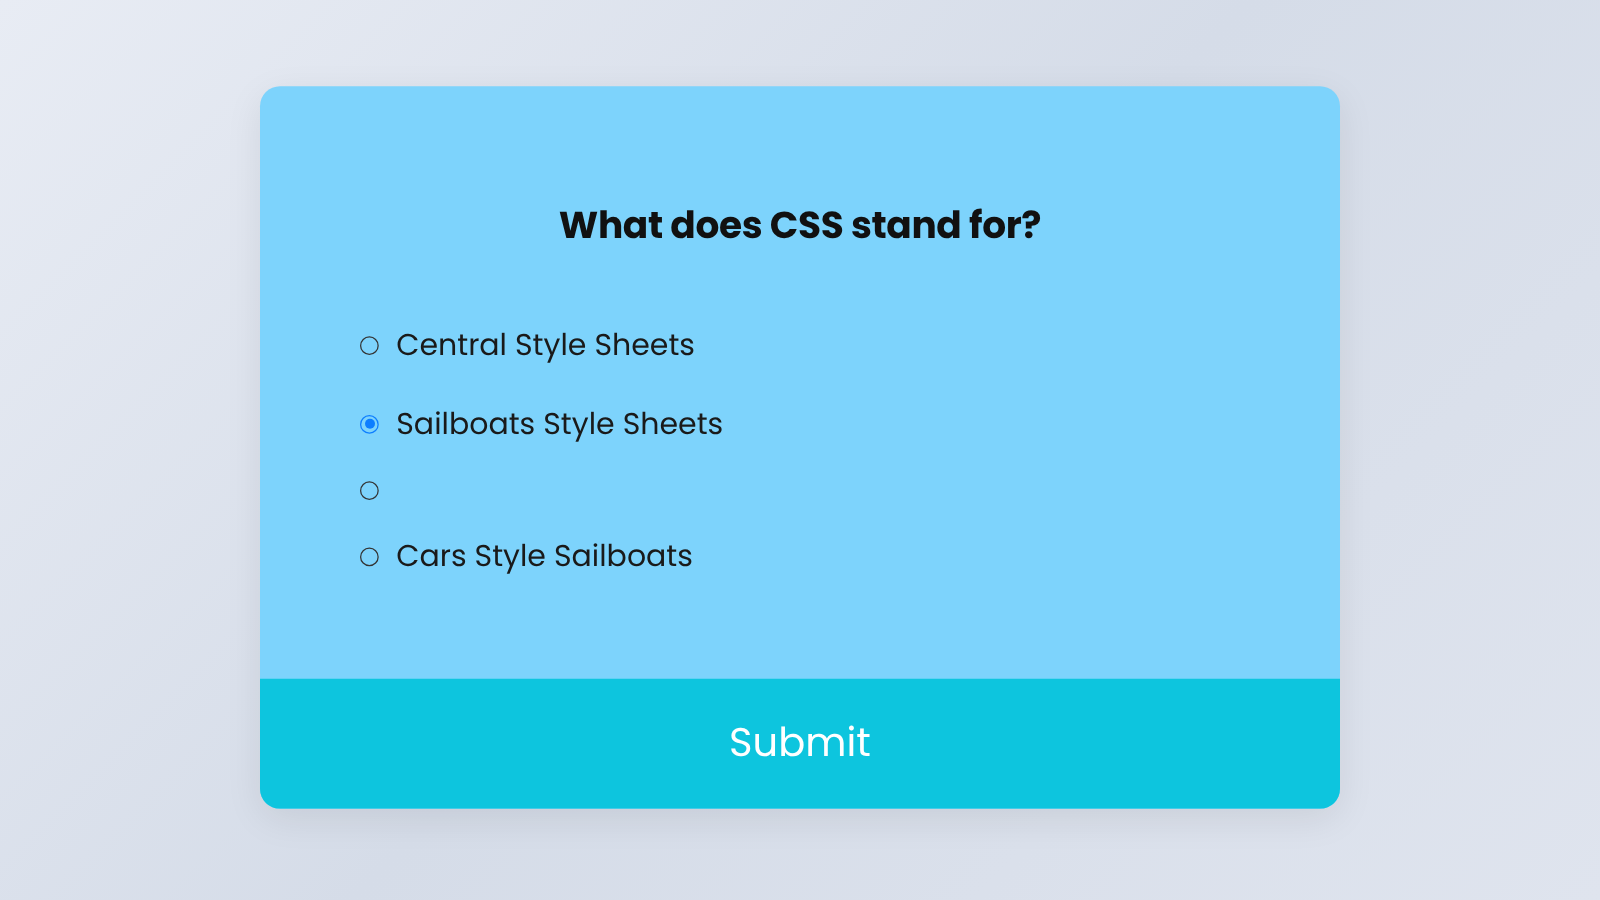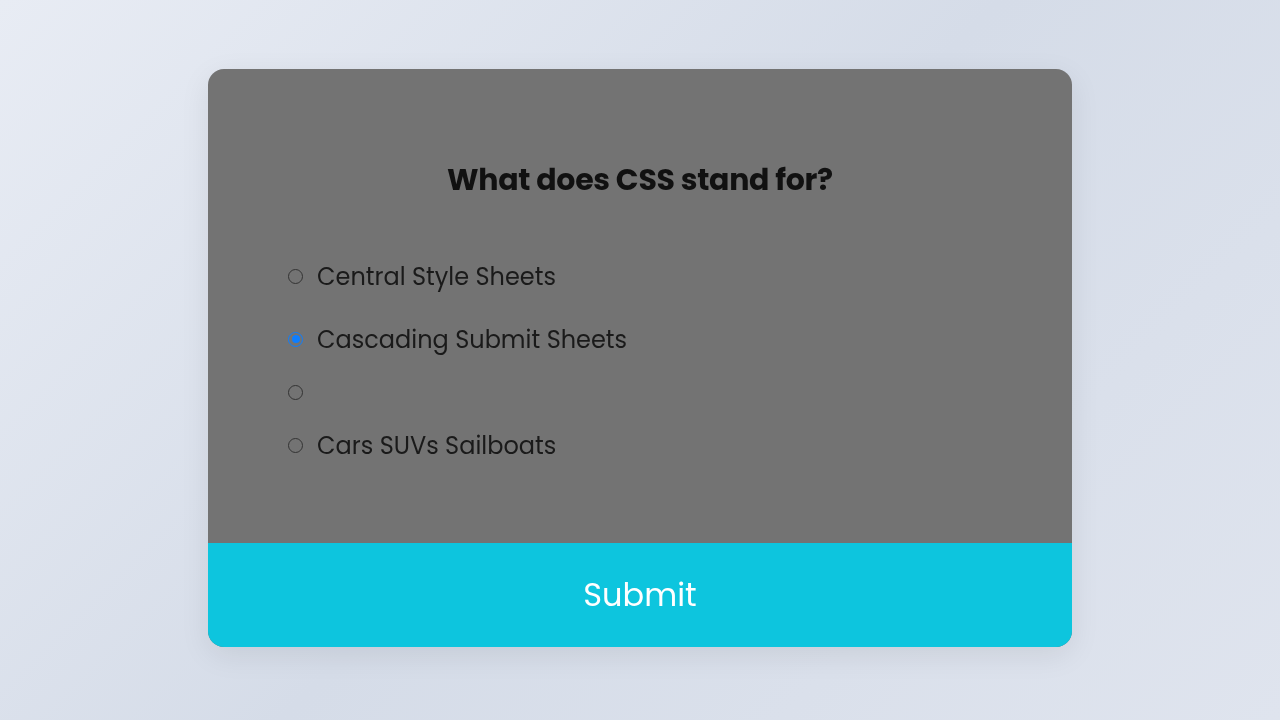--- a/index.html
+++ b/index.html
@@ -12,21 +12,21 @@
       height: 720px;
       background: linear-gradient(135deg, #e8ecf4 0%, #d5dce8 50%, #dfe4ee 100%);
       font-family: 'Poppins', 'Segoe UI', -apple-system, sans-serif;
       display: flex;
       align-items: center;
       justify-content: center;
       overflow: hidden;
     }
     .quiz-card {
       width: 864px;
-      background: #737373;
+      background: #7dd3fc;
       border-radius: 16px;
       box-shadow: 0 8px 30px rgba(0,0,0,0.08);
       overflow: hidden;
       margin-top: -5px;
     }
     .quiz-content {
       padding: 88px 80px 80px 80px;
     }
     .question {
       font-size: 30px;
@@ -88,25 +88,25 @@
 <div class="quiz-card">
   <div class="quiz-content">
     <h2 class="question">What does CSS stand for?</h2>
     <div class="options">
       <label class="option">
         <span class="radio"></span>
         <span>Central Style Sheets</span>
       </label>
       <label class="option">
         <span class="radio selected"></span>
-        <span>Cascading Submit Sheets</span>
+        <span>Sailboats Style Sheets</span>
       </label>
       <label class="option">
         <span class="radio"></span>
       </label>
       <label class="option">
         <span class="radio"></span>
-        <span>Cars SUVs Sailboats</span>
+        <span>Cars Style Sailboats</span>
       </label>
     </div>
   </div>
   <button class="submit-btn">Submit</button>
 </div>
 
 </body></html>

